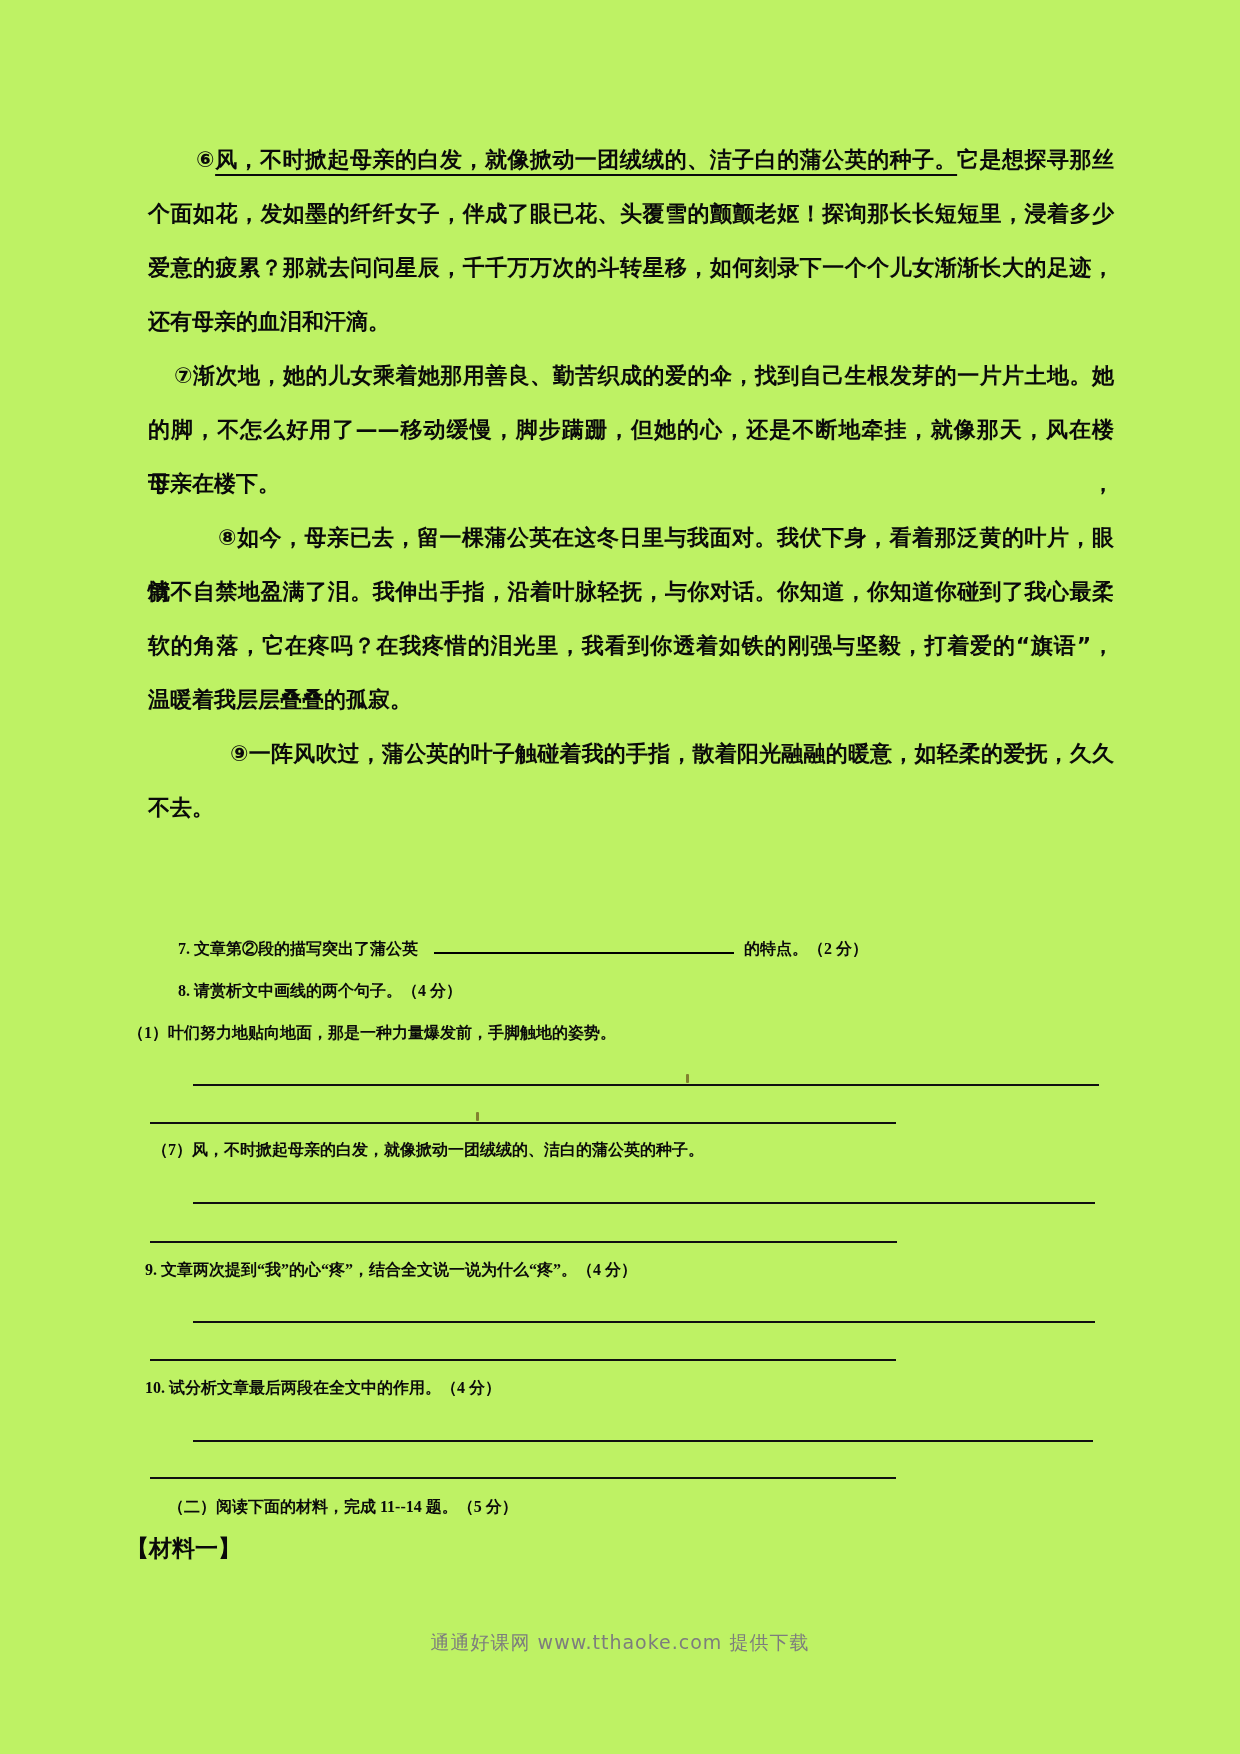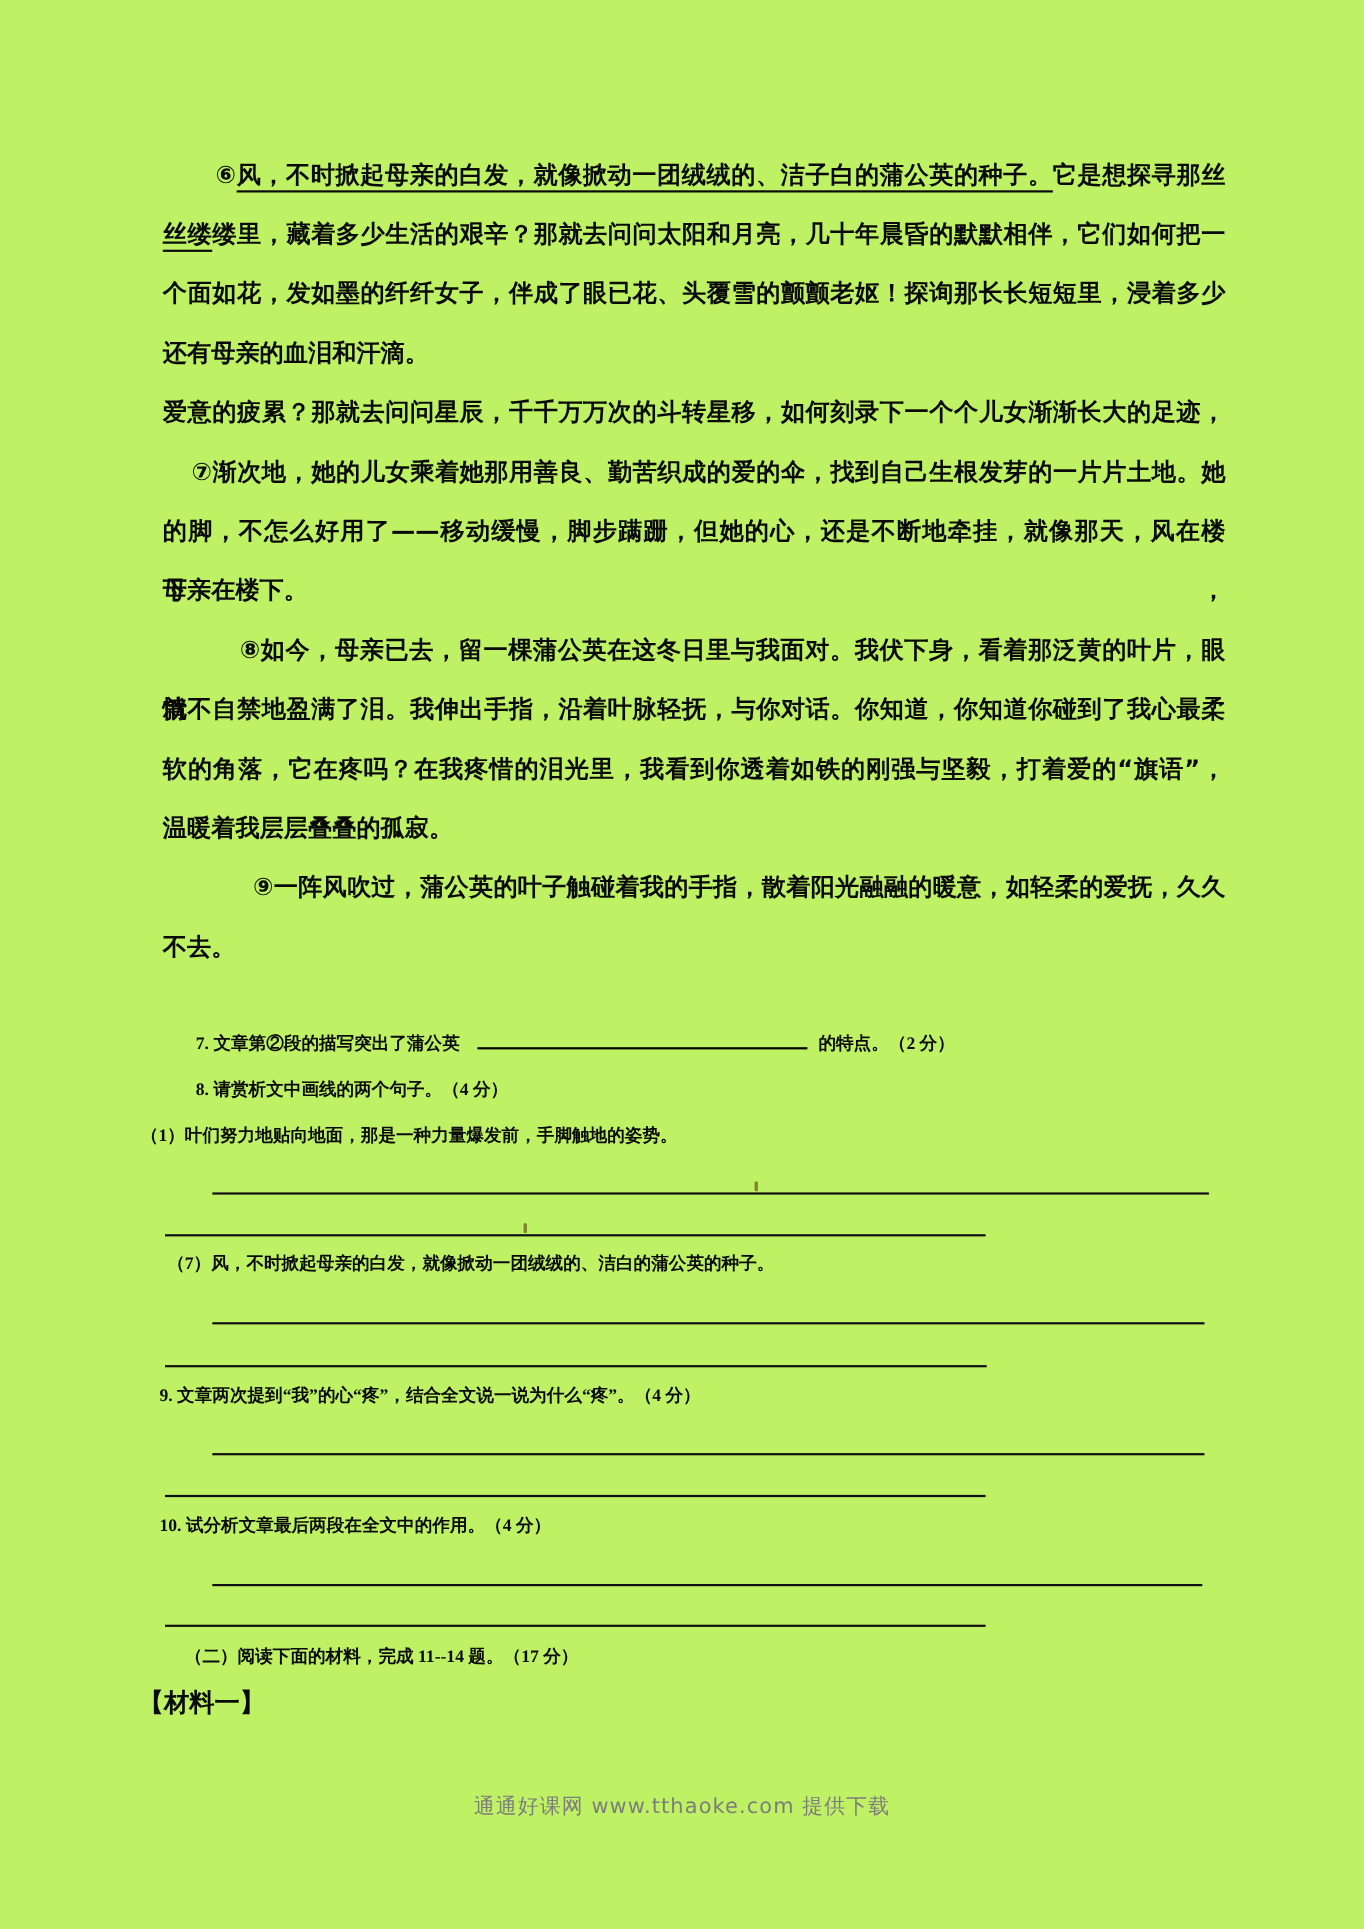--- a/index.html
+++ b/index.html
@@ -67,24 +67,23 @@
     letter-spacing:1px;
   }
 </style>
 </head>
 <body>
 
 <div class="page">
 
   <div class="essay">
     <div class="tline just ind-a"><span>⑥</span><span class="ul">风，不时掀起母亲的白发，就像掀动一团绒绒的、洁子白的蒲公英的种子。</span><span>它是想探寻那丝</span></div>
-    <div class="tline just"><span class="ul">丝缕</span><span>缕里，藏着多少生活的艰辛？那就去问问太阳和月亮，几十年晨昏的默默相伴，它们如何把一</span></div>
     <div class="tline just"><span>个面如花，发如墨的纤纤女子，伴成了眼已花、头覆雪的颤颤老妪！探询那长长短短里，浸着多少</span></div>
+    <div class="tline just"><span>爱意的疲累？那就去问问星辰，千千万万次的斗转星移，如何刻录下一个个儿女渐渐长大的足迹，</span></div>
     <div class="tline"><span>还有母亲的血泪和汗滴。</span></div>
-    <div class="tline just"><span>爱意的疲累？那就去问问星辰，千千万万次的斗转星移，如何刻录下一个个儿女渐渐长大的足迹，</span></div>
 
     <div class="tline just ind-b"><span>⑦</span><span>渐次地，她的儿女乘着她那用善良、勤苦织成的爱的伞，找到自己生根发芽的一片片土地。她</span></div>
     <div class="tline just"><span>的脚，不怎么好用了——移动缓慢，脚步蹒跚，但她的心，还是不断地牵挂，就像那天，风在楼下，</span></div>
     <div class="tline"><span>母亲在楼下。</span></div>
 
     <div class="tline just ind-c"><span>⑧</span><span>如今，母亲已去，留一棵蒲公英在这冬日里与我面对。我伏下身，看着那泛黄的叶片，眼就</span></div>
     <div class="tline just"><span>情不自禁地盈满了泪。我伸出手指，沿着叶脉轻抚，与你对话。你知道，你知道你碰到了我心最柔</span></div>
     <div class="tline just"><span>软的角落，它在疼吗？在我疼惜的泪光里，我看到你透着如铁的刚强与坚毅，打着爱的“旗语”，</span></div>
     <div class="tline"><span>温暖着我层层叠叠的孤寂。</span></div>
 
@@ -110,18 +109,18 @@
   <div class="qline" style="left:145px;top:1254px;"><span>9. 文章两次提到“我”的心“疼”，结合全文说一说为什么“疼”。（4 分）</span></div>
 
   <div class="ansline" style="left:193px;top:1321px;width:902px;"></div>
   <div class="ansline" style="left:150px;top:1359px;width:746px;"></div>
 
   <div class="qline" style="left:145px;top:1372px;text-align:right;"><span>10. 试分析文章最后两段在全文中的作用。（4 分）</span></div>
 
   <div class="ansline" style="left:193px;top:1440px;width:900px;"></div>
   <div class="ansline" style="left:150px;top:1477px;width:746px;"></div>
 
-  <div class="qline" style="left:168px;top:1491px;"><span>（二）阅读下面的材料，完成 11--14 题。（17 分）</span></div>
+  <div class="qline" style="left:168px;top:1491px;"><span>（二）阅读下面的材料，完成 11--14 题。（5 分）</span></div>
   <div class="qline mat-label" style="left:126px;top:1532px;"><span>【材料一】</span></div>
 
   <div class="footer"><span>通通好课网  www.tthaoke.com  提供下载</span></div>
 
 </div>
 
 </body></html>

